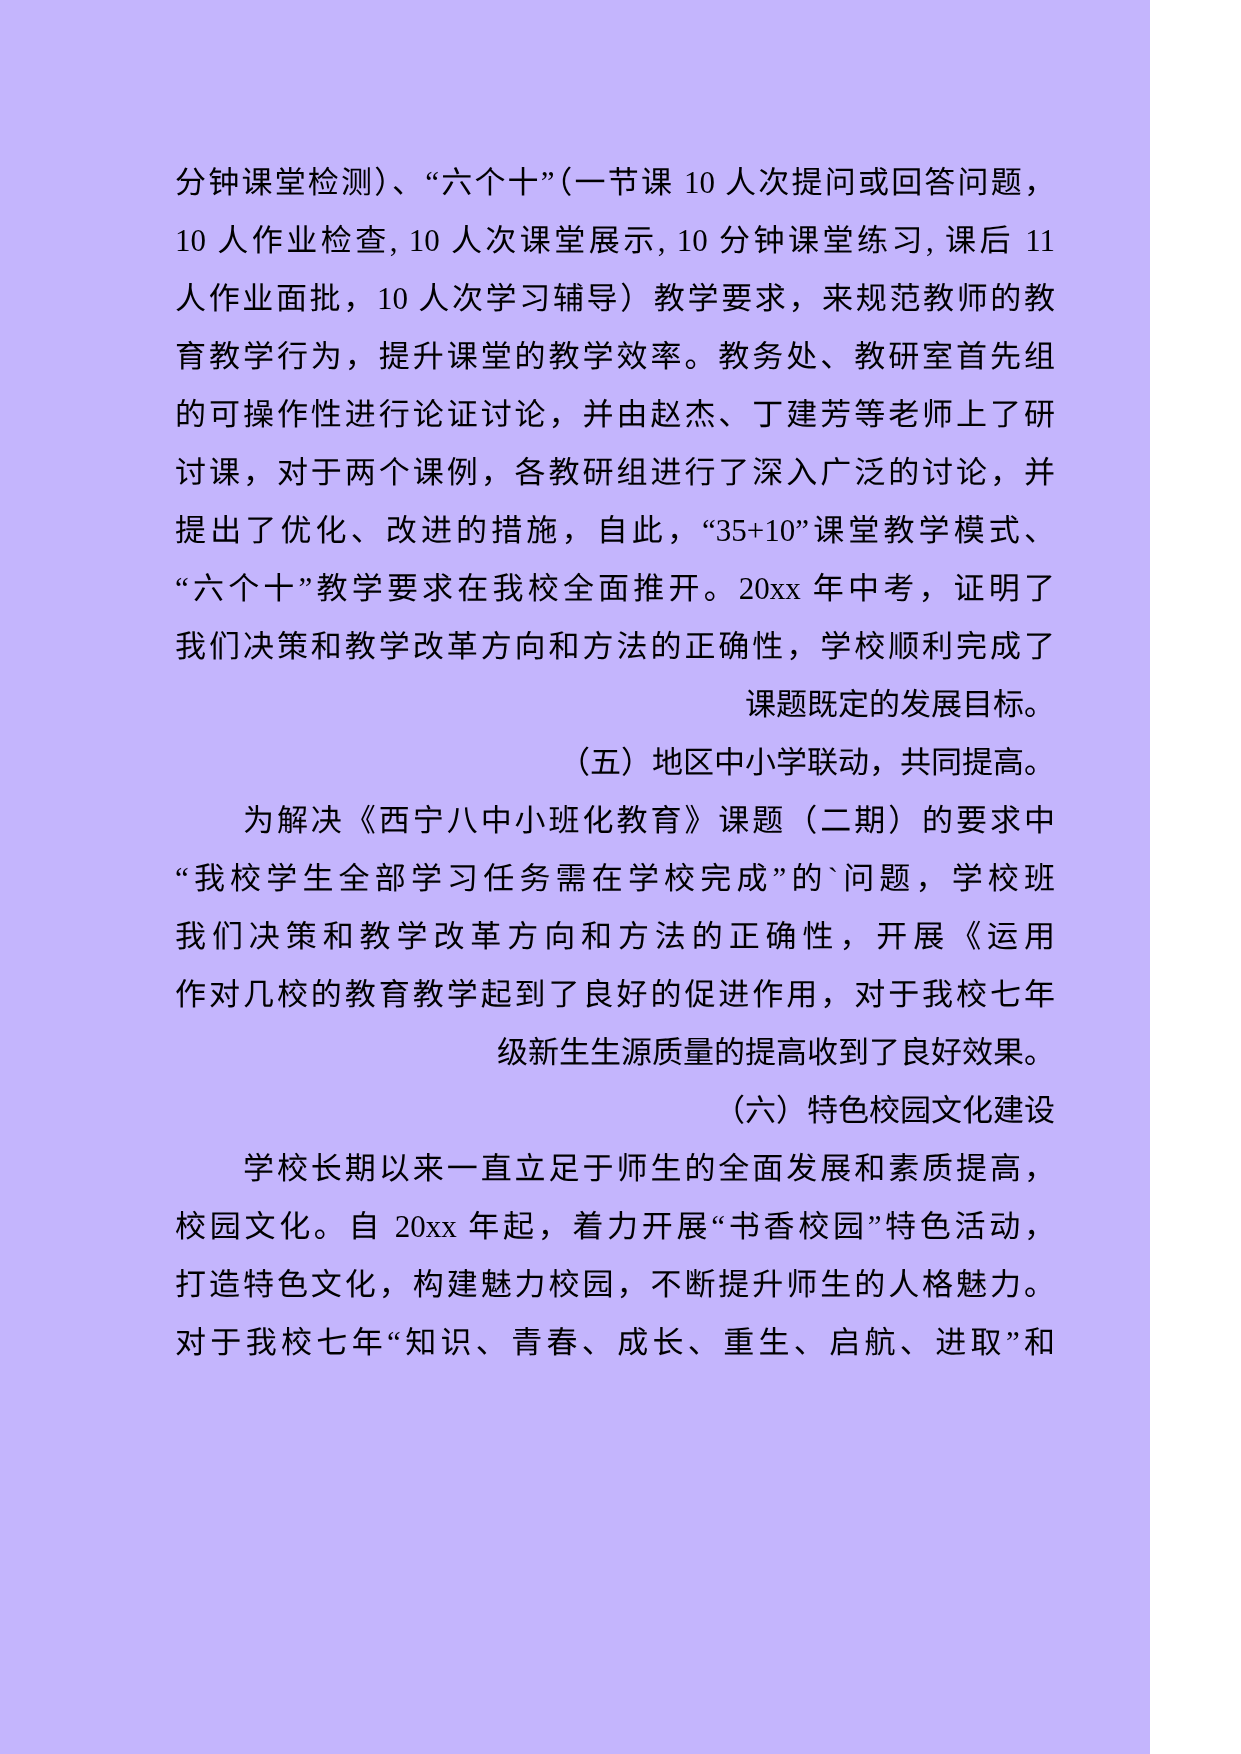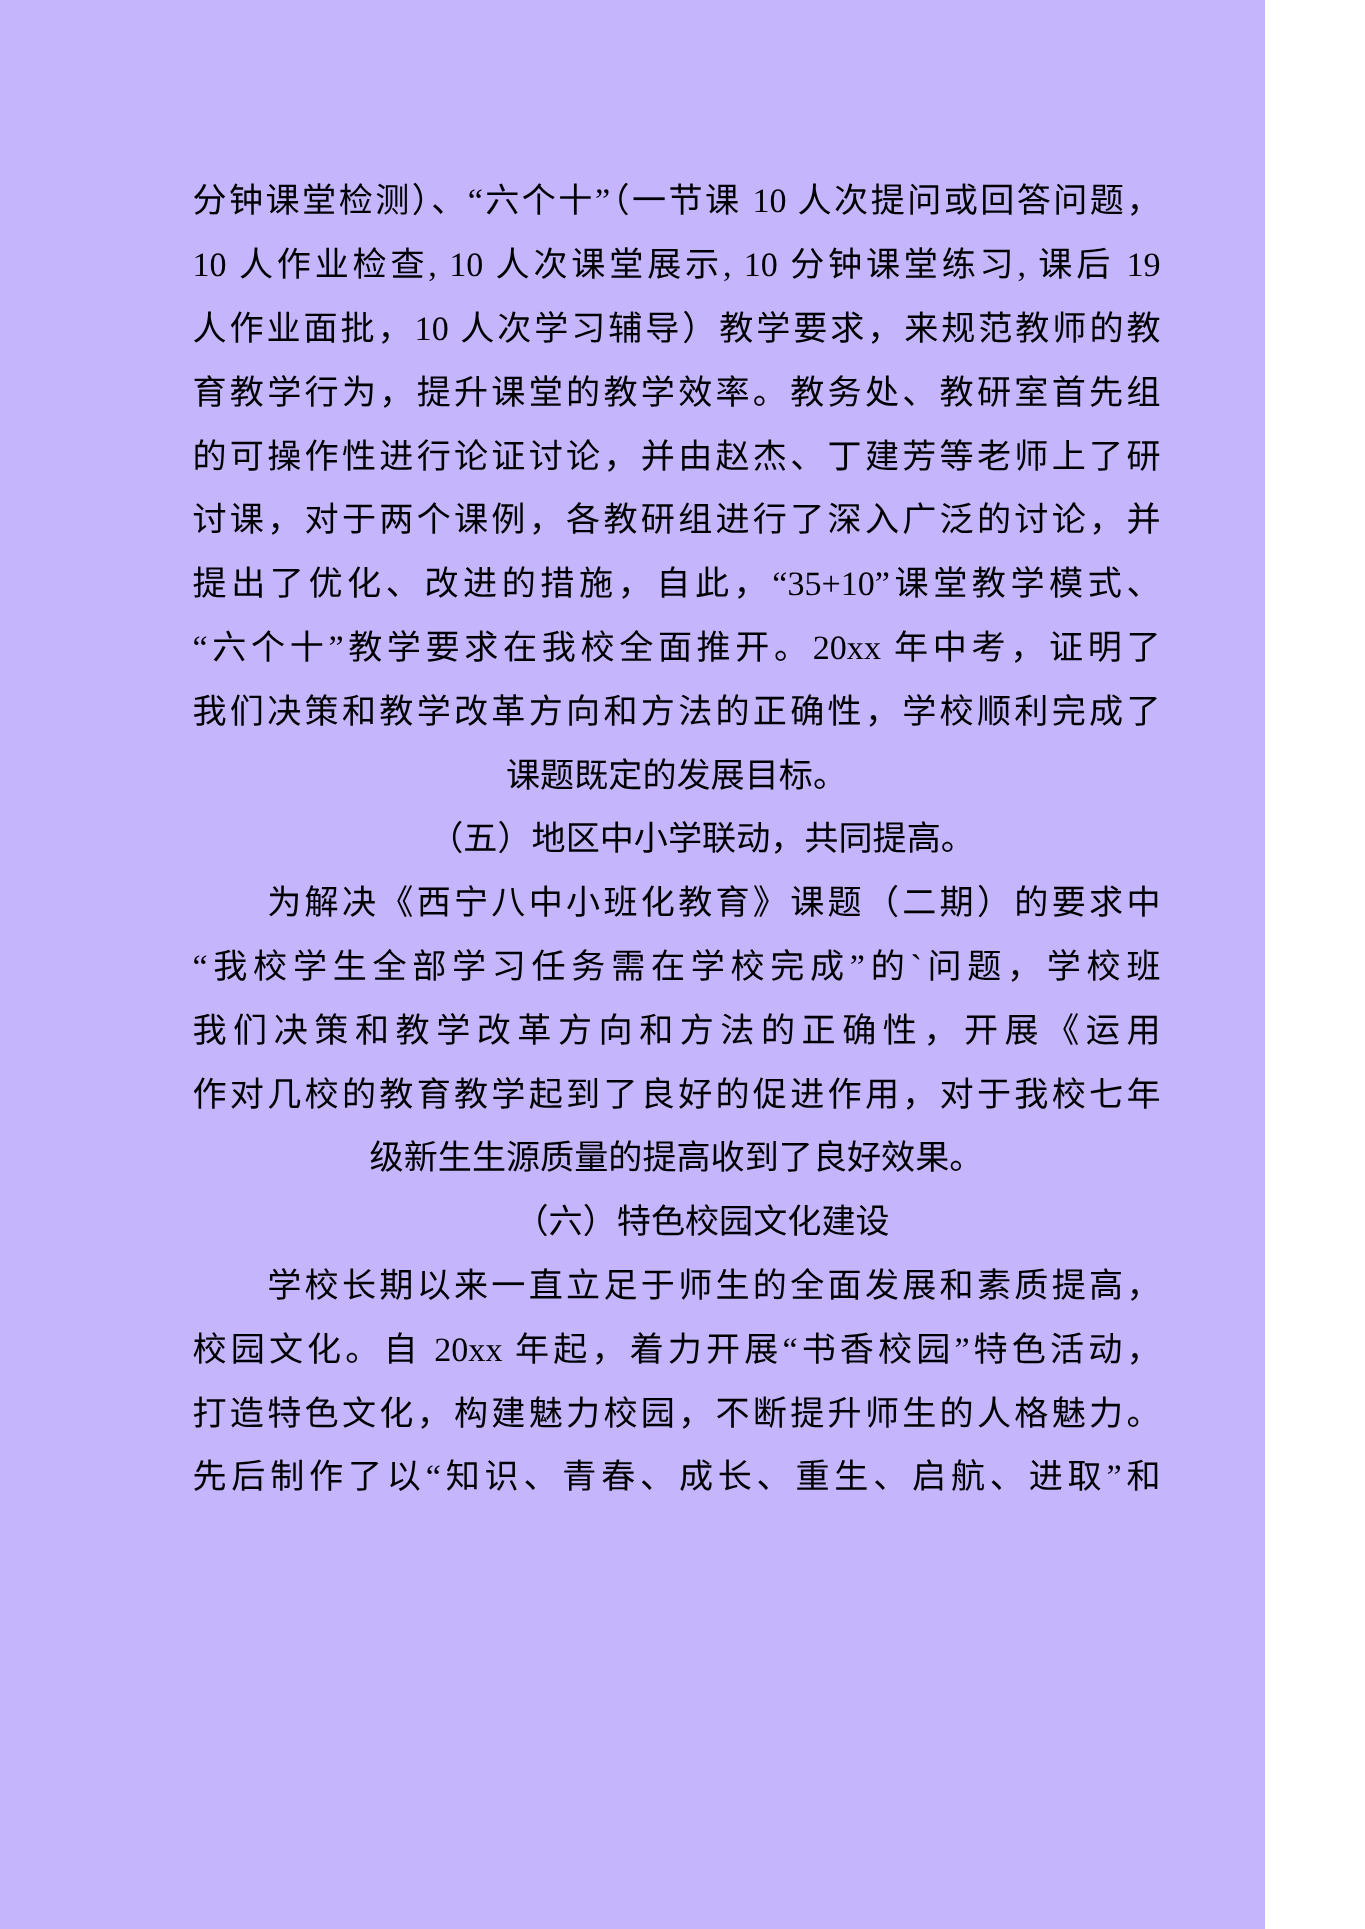--- a/index.html
+++ b/index.html
@@ -27,36 +27,36 @@
     color: #000000;
     font-size: 31px;
     line-height: 58px;
   }
   .paragraph {
     margin: 0;
     padding: 0;
   }
   .line {
     white-space: nowrap;
-    text-align: center;
+    text-align: right;
   }
   .line.fill {
     white-space: normal;
     text-align: justify;
     text-align-last: justify;
   }
 </style>
 </head>
 <body>
 
 <div class="page">
   <div class="text-block" id="text-block" style="color: rgb(0, 0, 0);">
       <div class="paragraph">
         <div class="line fill">分钟课堂检测）、“六个十”（一节课 10 人次提问或回答问题，</div>
-        <div class="line fill">10 人作业检查, 10 人次课堂展示, 10 分钟课堂练习, 课后 19</div>
+        <div class="line fill">10 人作业检查, 10 人次课堂展示, 10 分钟课堂练习, 课后 11</div>
         <div class="line fill">人作业面批，10 人次学习辅导）教学要求，来规范教师的教</div>
         <div class="line fill">育教学行为，提升课堂的教学效率。教务处、教研室首先组</div>
         <div class="line fill">的可操作性进行论证讨论，并由赵杰、丁建芳等老师上了研</div>
         <div class="line fill">讨课，对于两个课例，各教研组进行了深入广泛的讨论，并</div>
         <div class="line fill">提出了优化、改进的措施，自此，“35+10”课堂教学模式、</div>
         <div class="line fill">“六个十”教学要求在我校全面推开。20xx 年中考，证明了</div>
         <div class="line fill">我们决策和教学改革方向和方法的正确性，学校顺利完成了</div>
         <div class="line">课题既定的发展目标。</div>
       </div>
       <div class="paragraph">
@@ -69,16 +69,16 @@
         <div class="line fill">作对几校的教育教学起到了良好的促进作用，对于我校七年</div>
         <div class="line">级新生生源质量的提高收到了良好效果。</div>
       </div>
       <div class="paragraph">
         <div class="line">　　（六）特色校园文化建设</div>
       </div>
       <div class="paragraph">
         <div class="line fill">　　学校长期以来一直立足于师生的全面发展和素质提高，</div>
         <div class="line fill">校园文化。自 20xx 年起，着力开展“书香校园”特色活动，</div>
         <div class="line fill">打造特色文化，构建魅力校园，不断提升师生的人格魅力。</div>
-        <div class="line fill">先后制作了以“知识、青春、成长、重生、启航、进取”和</div>
+        <div class="line fill">对于我校七年“知识、青春、成长、重生、启航、进取”和</div>
       </div>
     </div>
 </div>
 
 </body></html>

